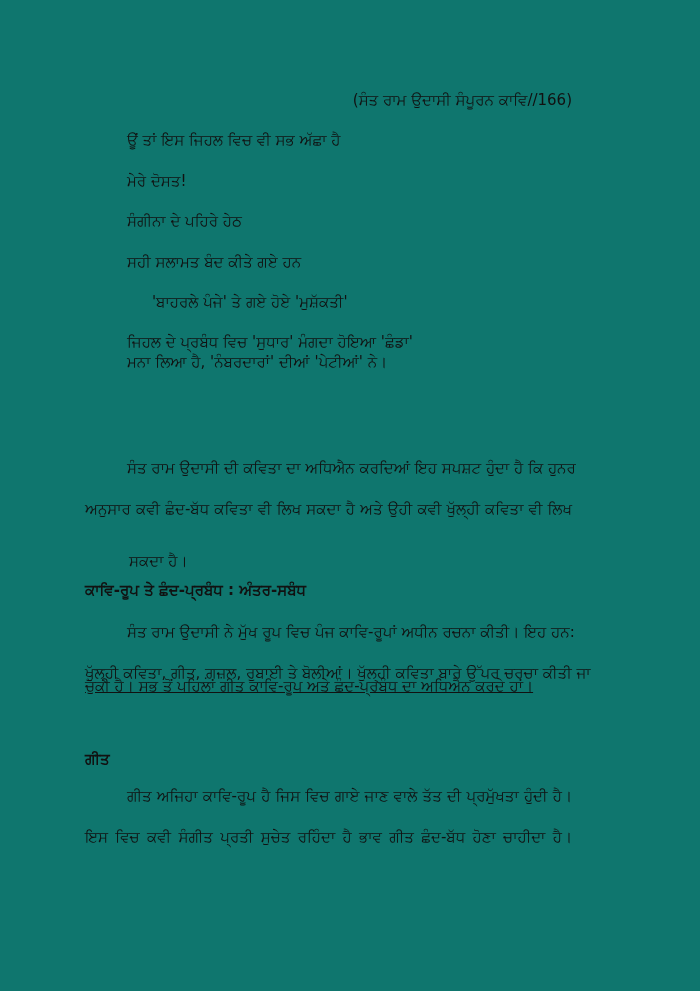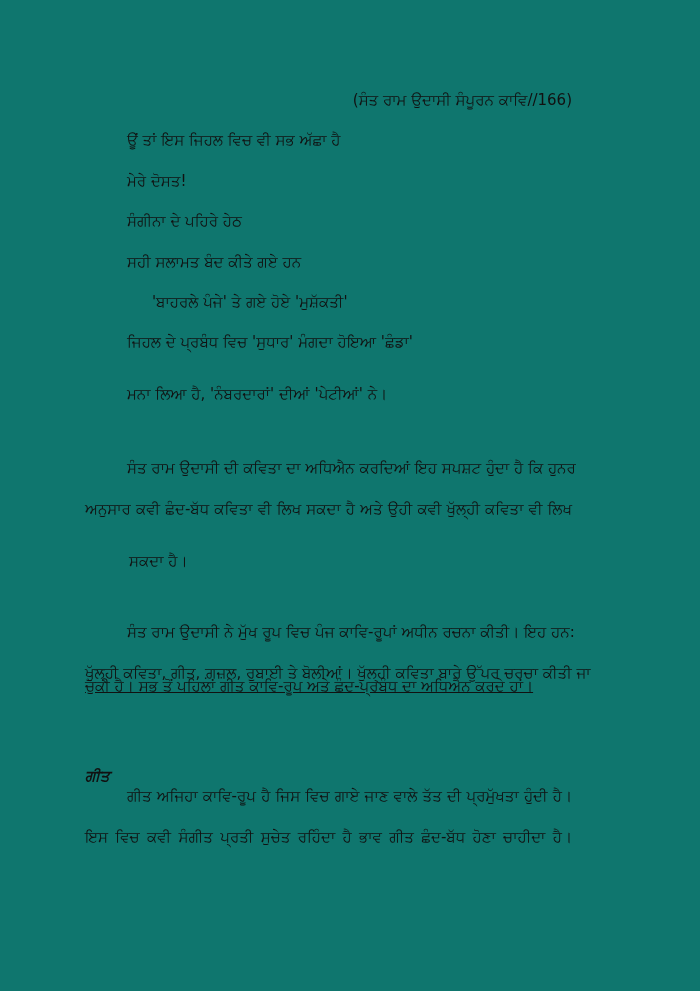--- a/index.html
+++ b/index.html
@@ -71,38 +71,39 @@
 
   <div class="line citation" style="top:90px;">(ਸੰਤ ਰਾਮ ਉਦਾਸੀ ਸੰਪੂਰਨ ਕਾਵਿ//166)</div>
 
   <div>
     <div class="line poem-line" style="top:130px;">ਊਂ ਤਾਂ ਇਸ ਜਿਹਲ ਵਿਚ ਵੀ ਸਭ ਅੱਛਾ ਹੈ</div>
     <div class="line poem-line" style="top:171px;">ਮੇਰੇ ਦੋਸਤ!</div>
     <div class="line poem-line" style="top:211px;">ਸੰਗੀਨਾ ਦੇ ਪਹਿਰੇ ਹੇਠ</div>
     <div class="line poem-line" style="top:252px;">ਸਹੀ ਸਲਾਮਤ ਬੰਦ ਕੀਤੇ ਗਏ ਹਨ</div>
     <div class="line poem-line" style="top:292px;margin-left:25px;">'ਬਾਹਰਲੇ ਪੰਜੇ' ਤੇ ਗਏ ਹੋਏ 'ਮੁਸ਼ੱਕਤੀ'</div>
     <div class="line poem-line" style="top:332px;">ਜਿਹਲ ਦੇ ਪ੍ਰਬੰਧ ਵਿਚ 'ਸੁਧਾਰ' ਮੰਗਦਾ ਹੋਇਆ 'ਛੰਡਾ'</div>
-    <div class="line poem-line" style="top:384px;">ਮਨਾ ਲਿਆ ਹੈ, 'ਨੰਬਰਦਾਰਾਂ' ਦੀਆਂ 'ਪੇਟੀਆਂ' ਨੇ।</div>
+    <div class="line poem-line" style="top:352px;">ਮਨਾ ਲਿਆ ਹੈ, 'ਨੰਬਰਦਾਰਾਂ' ਦੀਆਂ 'ਪੇਟੀਆਂ' ਨੇ।</div>
   </div>
 
 
   <div>
     <div class="line para-line first" style="top:458px;">ਸੰਤ ਰਾਮ ਉਦਾਸੀ ਦੀ ਕਵਿਤਾ ਦਾ ਅਧਿਐਨ ਕਰਦਿਆਂ ਇਹ ਸਪਸ਼ਟ ਹੁੰਦਾ ਹੈ ਕਿ ਹੁਨਰ</div>
     <div class="line para-line" style="top:499px;">ਅਨੁਸਾਰ ਕਵੀ ਛੰਦ-ਬੱਧ ਕਵਿਤਾ ਵੀ ਲਿਖ ਸਕਦਾ ਹੈ ਅਤੇ ਉਹੀ ਕਵੀ ਖੁੱਲ੍ਹੀ ਕਵਿਤਾ ਵੀ ਲਿਖ</div>
     <div class="line para-line last" style="top:551px;margin-left:44px;">ਸਕਦਾ ਹੈ।</div>
   </div>
 
+  <div class="line heading" style="top:580px;">ਕਾਵਿ-ਰੂਪ ਤੇ ਛੰਦ-ਪ੍ਰਬੰਧ : ਅੰਤਰ-ਸਬੰਧ</div>
 
   <div>
     <div class="line para-line first" style="top:622px;">ਸੰਤ ਰਾਮ ਉਦਾਸੀ ਨੇ ਮੁੱਖ ਰੂਪ ਵਿਚ ਪੰਜ ਕਾਵਿ-ਰੂਪਾਂ ਅਧੀਨ ਰਚਨਾ ਕੀਤੀ। ਇਹ ਹਨ:</div>
     <div class="line para-line" style="top:663px;">ਖੁੱਲ੍ਹੀ ਕਵਿਤਾ, ਗੀਤ, ਗ਼ਜ਼ਲ, ਰੁਬਾਈ ਤੇ ਬੋਲੀਆਂ। ਖੁੱਲ੍ਹੀ ਕਵਿਤਾ ਬਾਰੇ ਉੱਪਰ ਚਰਚਾ ਕੀਤੀ ਜਾ</div>
     <div class="line para-line last" style="top:676px;text-decoration:underline;">ਚੁੱਕੀ ਹੈ। ਸਭ ਤੋਂ ਪਹਿਲਾਂ ਗੀਤ ਕਾਵਿ-ਰੂਪ ਅਤੇ ਛੰਦ-ਪ੍ਰਬੰਧ ਦਾ ਅਧਿਐਨ ਕਰਦੇ ਹਾਂ।</div>
   </div>
 
-  <div class="line heading" style="top:766px;font-style:italic;">ਗੀਤ</div>
+  <div class="line heading" style="top:749px;">ਗੀਤ</div>
 
   <div>
     <div class="line para-line first" style="top:786px;">ਗੀਤ ਅਜਿਹਾ ਕਾਵਿ-ਰੂਪ ਹੈ ਜਿਸ ਵਿਚ ਗਾਏ ਜਾਣ ਵਾਲੇ ਤੱਤ ਦੀ ਪ੍ਰਮੁੱਖਤਾ ਹੁੰਦੀ ਹੈ।</div>
     <div class="line para-line" style="top:827px;">ਇਸ ਵਿਚ ਕਵੀ ਸੰਗੀਤ ਪ੍ਰਤੀ ਸੁਚੇਤ ਰਹਿੰਦਾ ਹੈ ਭਾਵ ਗੀਤ ਛੰਦ-ਬੱਧ ਹੋਣਾ ਚਾਹੀਦਾ ਹੈ।</div>
   </div>
 
 
 </div>
 
 </body></html>

